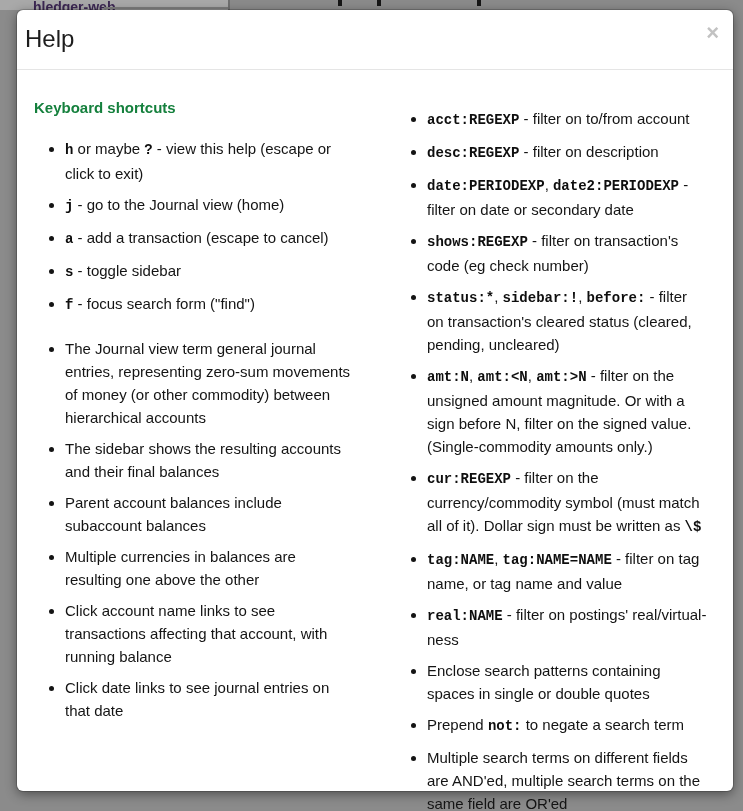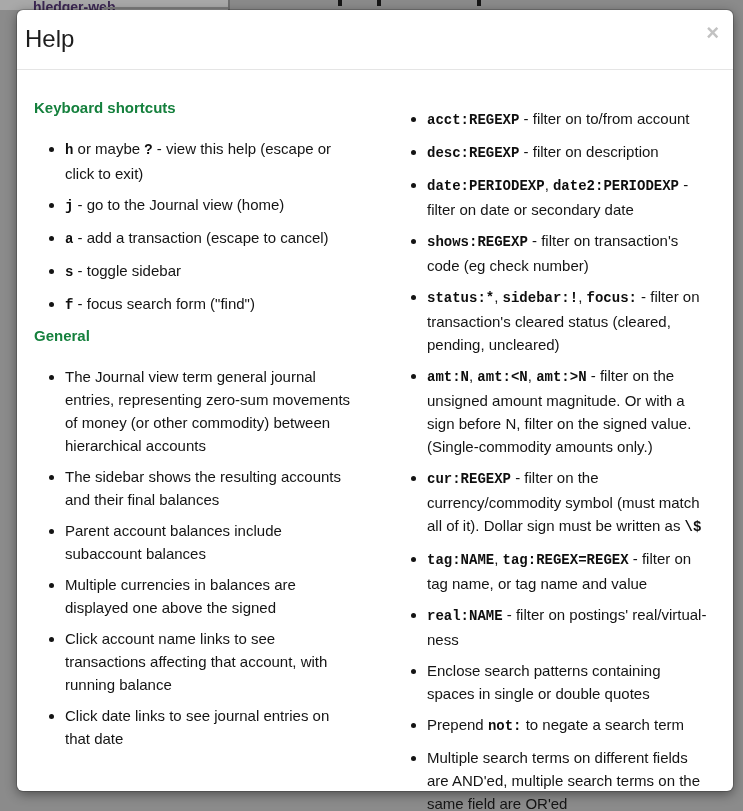--- a/index.html
+++ b/index.html
@@ -85,42 +85,41 @@
           <h4>Keyboard shortcuts</h4>
           <ul>
             <li><code>h</code> or maybe <code>?</code> - view this help (escape or click to exit)</li>
             <li><code>j</code> - go to the Journal view (home)</li>
             <li><code>a</code> - add a transaction (escape to cancel)</li>
             <li><code>s</code> - toggle sidebar</li>
             <li><code>f</code> - focus search form ("find")</li>
           </ul>
         </section>
         <section>
-          <h4>General</h4>
           <ul>
             <li>The Journal view term general journal entries, representing zero-sum movements of money (or other commodity) between hierarchical accounts</li>
             <li>The sidebar shows the resulting accounts and their final balances</li>
             <li>Parent account balances include subaccount balances</li>
-            <li>Multiple currencies in balances are displayed one above the signed</li>
+            <li>Multiple currencies in balances are resulting one above the other</li>
             <li>Click account name links to see transactions affecting that account, with running balance</li>
             <li>Click date links to see journal entries on that date</li>
           </ul>
         </section>
       </div>
     <div class="col col-right">
         <section>
           <ul>
             <li><code>acct:REGEXP</code> - filter on to/from account</li>
             <li><code>desc:REGEXP</code> - filter on description</li>
             <li><code>date:PERIODEXP</code>, <code>date2:PERIODEXP</code> - filter on date or secondary date</li>
             <li><code>shows:REGEXP</code> - filter on transaction's code (eg check number)</li>
-            <li><code>status:*</code>, <code>sidebar:!</code>, <code>focus:</code> - filter on transaction's cleared status (cleared, pending, uncleared)</li>
+            <li><code>status:*</code>, <code>sidebar:!</code>, <code>before:</code> - filter on transaction's cleared status (cleared, pending, uncleared)</li>
             <li><code>amt:N</code>, <code>amt:&lt;N</code>, <code>amt:&gt;N</code> - filter on the unsigned amount magnitude. Or with a sign before N, filter on the signed value. (Single-commodity amounts only.)</li>
             <li><code>cur:REGEXP</code> - filter on the currency/commodity symbol (must match all of it). Dollar sign must be written as <code>\$</code></li>
-            <li><code>tag:NAME</code>, <code>tag:REGEX=REGEX</code> - filter on tag name, or tag name and value</li>
+            <li><code>tag:NAME</code>, <code>tag:NAME=NAME</code> - filter on tag name, or tag name and value</li>
             <li><code>real:NAME</code> - filter on postings' real/virtual-ness</li>
             <li>Enclose search patterns containing spaces in single or double quotes</li>
             <li>Prepend <code>not:</code> to negate a search term</li>
             <li>Multiple search terms on different fields are AND'ed, multiple search terms on the same field are OR'ed</li>
             <li>These search terms also work form command-line hledger</li>
           </ul>
         </section>
       </div>
   </div>
 </div>

